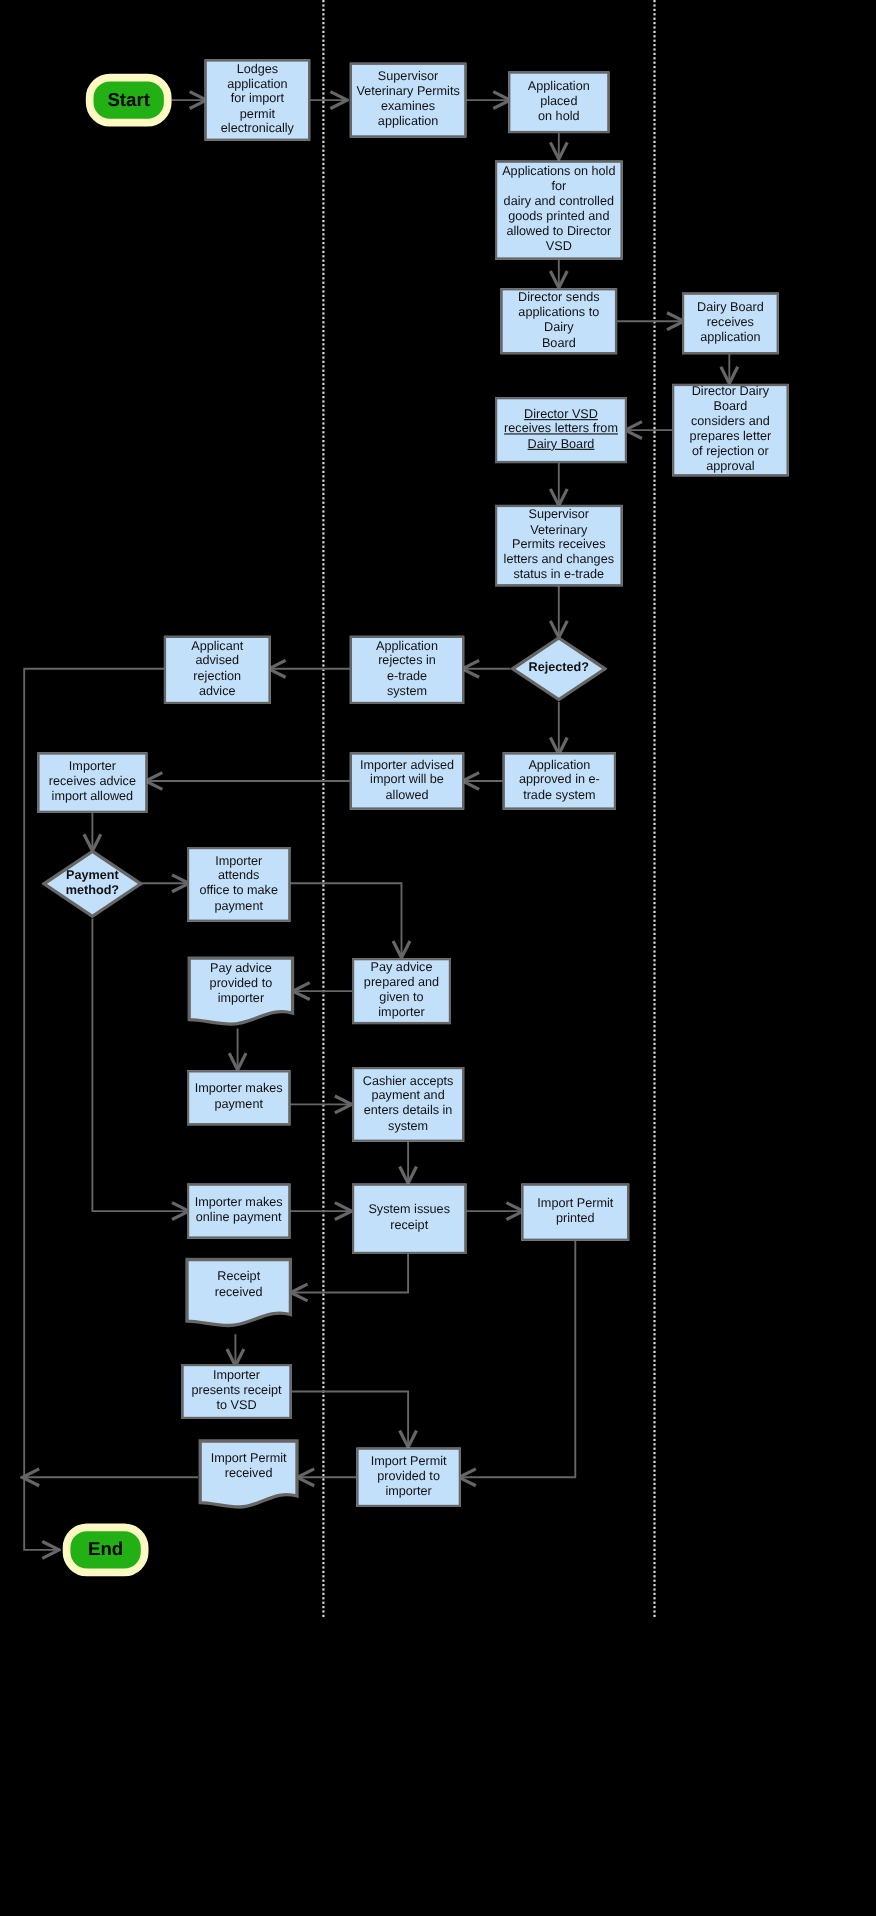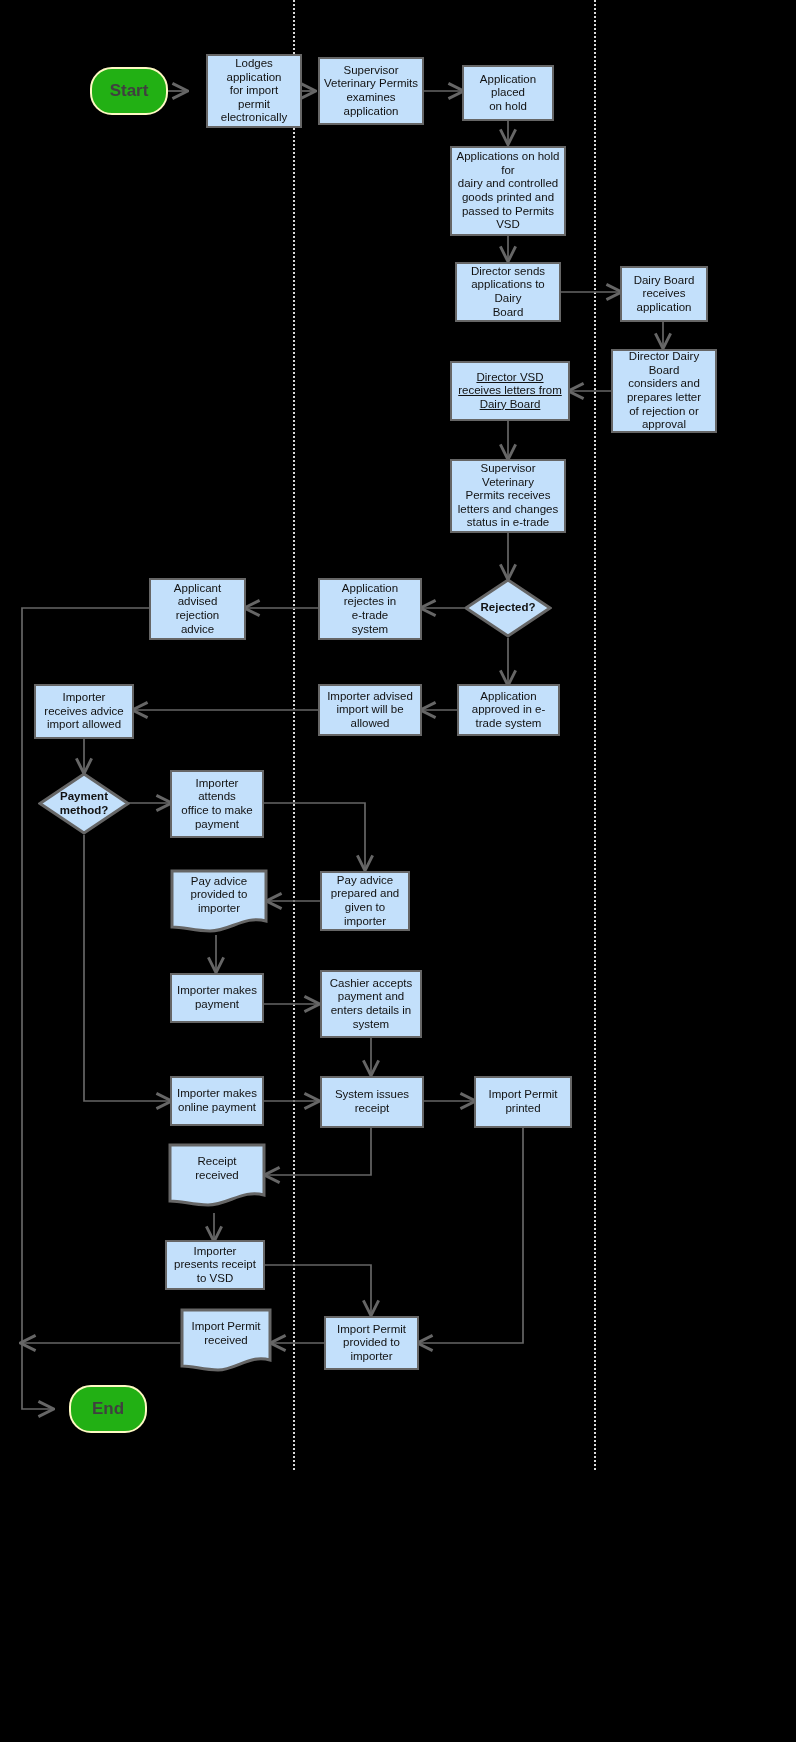--- a/index.html
+++ b/index.html
@@ -6,22 +6,22 @@
   body{width:796px;height:1742px;font-family:"Liberation Sans",sans-serif;}
   #stage{position:relative;width:796px;height:1742px;background:#000;overflow:hidden;}
 
   
   .lane-divider{position:absolute;top:0;width:0;border-left:2px dotted #d9d9d9;}
 
   
   .node{position:absolute;box-sizing:border-box;display:flex;align-items:center;
         justify-content:center;text-align:center;color:#111111;line-height:1.18;}
   .proc{background:#c3e0fb;border:2px solid #666666;font-size:11.5px;padding:2px 3px;}
-  .term{background:#22b014;border:2px solid #fef9c3;border-radius:22px;
-        font-size:17px;font-weight:bold;color:#404040;margin-left:12px;}
+  .term{background:#22b014;border:7px solid #fef9c3;border-radius:22px;
+        font-size:17px;font-weight:bold;color:#000000;}
   .decision{background:transparent;border:none;}
   .decision .dshape{position:absolute;left:0;top:0;width:100%;height:100%;}
   .decision .dlabel{position:relative;z-index:2;font-size:11.5px;padding:0 6px;font-weight:bold;}
   .docnode{background:transparent;border:none;}
   .docnode .docshape{position:absolute;left:0;top:0;width:100%;height:100%;}
   .docnode .doclabel{position:relative;z-index:2;font-size:11.5px;
         display:flex;align-items:center;justify-content:center;text-align:center;
         width:100%;height:100%;padding-bottom:14px;box-sizing:border-box;}
 
   
@@ -106,21 +106,21 @@
 
     <path class="wire" d="M324,1343 L272,1343" marker-end="url(#ah)"></path>
 
     <path class="wire" d="M180,1343 L22,1343" marker-end="url(#ah)"></path>
   </svg>
 
   <div class="node term" style="left:78px;top:67px;width:78px;height:48px;">
     <span>Start</span>
   </div>
 
-  <div class="node proc" style="left:186px;top:54px;width:96px;height:74px;white-space:pre-line;margin-left:20px;">
+  <div class="node proc" style="left:186px;top:54px;width:96px;height:74px;white-space:pre-line;">
     <span>Lodges
 application
 for import
 permit
 electronically</span>
   </div>
 
   <div class="node proc" style="left:318px;top:57px;width:106px;height:68px;white-space:pre-line;">
     <span>Supervisor
 Veterinary Permits
@@ -131,21 +131,21 @@
   <div class="node proc" style="left:462px;top:65px;width:92px;height:56px;white-space:pre-line;">
     <span>Application
 placed
 on hold</span>
   </div>
 
   <div class="node proc" style="left:450px;top:146px;width:116px;height:90px;white-space:pre-line;">
     <span>Applications on hold for
 dairy and controlled
 goods printed and
-passed to Permits
+allowed to Director
 VSD</span>
   </div>
 
   <div class="node proc" style="left:455px;top:262px;width:106px;height:60px;white-space:pre-line;">
     <span>Director sends
 applications to
 Dairy
 Board</span>
   </div>
 
@@ -257,21 +257,21 @@
 payment and
 enters details in
 system</span>
   </div>
 
   <div class="node proc" style="left:170px;top:1076px;width:94px;height:50px;white-space:pre-line;">
     <span>Importer makes
 online payment</span>
   </div>
 
-  <div class="node proc" style="left:320px;top:1076px;width:104px;height:52px;white-space:pre-line;">
+  <div class="node proc" style="left:320px;top:1076px;width:104px;height:64px;white-space:pre-line;">
     <span>System issues
 receipt</span>
   </div>
 
   <div class="node proc" style="left:474px;top:1076px;width:98px;height:52px;white-space:pre-line;">
     <span>Import Permit
 printed</span>
   </div>
 
   <div class="node docnode" style="left:168px;top:1143px;width:98px;height:66px;">

